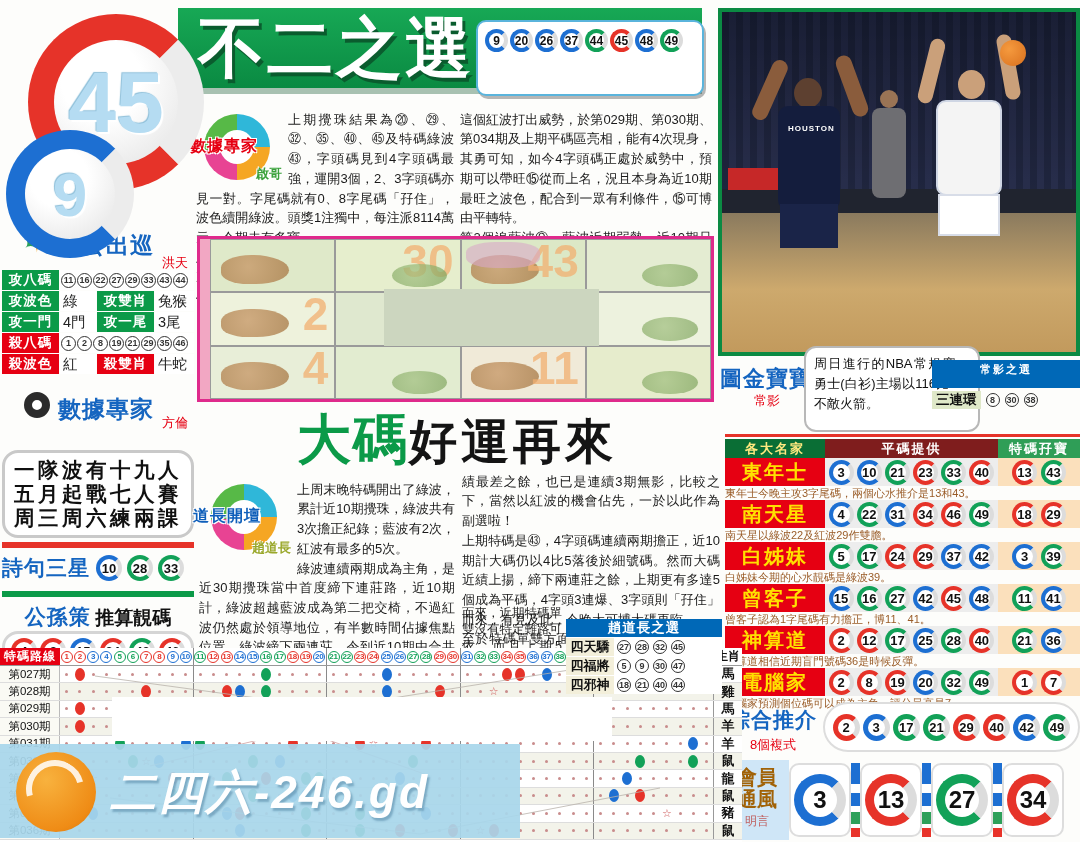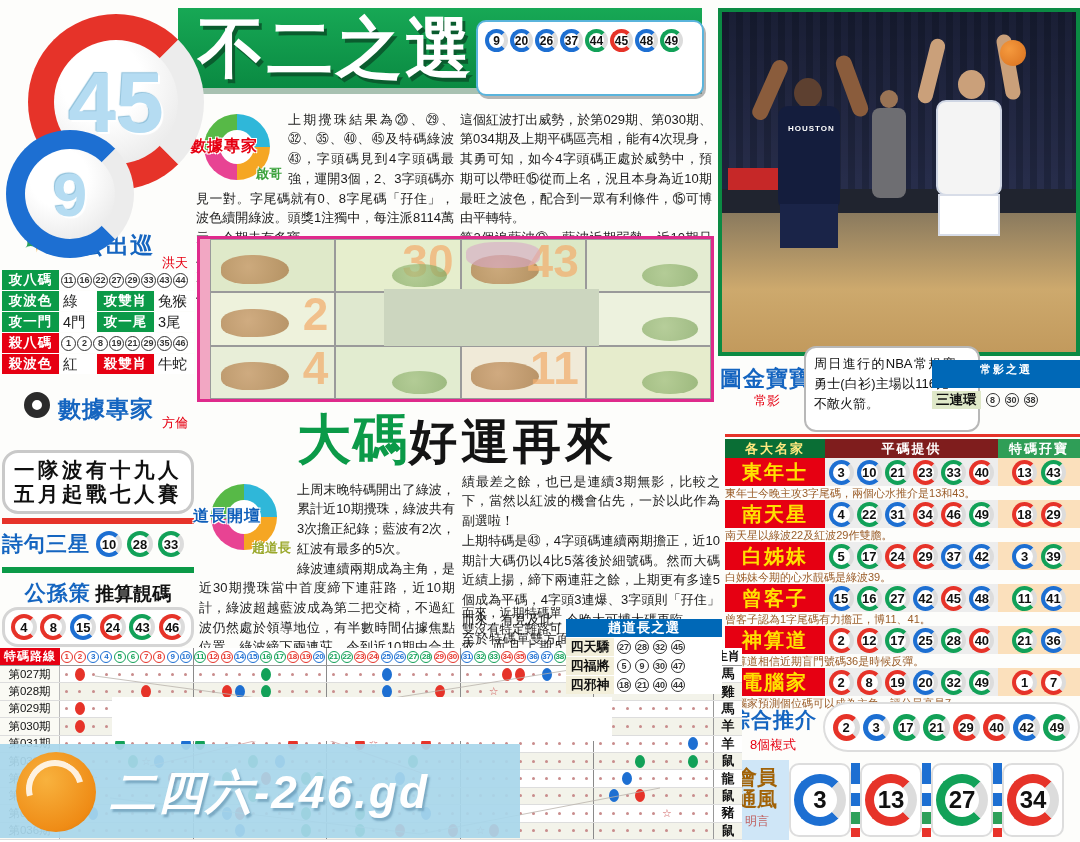--- a/index.html
+++ b/index.html
@@ -326,20 +326,21 @@
 
 <div class="abs" id="lianjin" data-name="lianjin-section">
   <div class="side-head" style="height:28px;">
     <span class="eye-icon" data-name="eye-icon"></span>
     <span class="side-title" data-name="lianjin-title">數據專家</span>
     <span class="side-author" style="top:22px;" data-name="lianjin-author">方倫</span>
   </div>
   <div id="poem-box" data-name="poem-box">
       <div data-name="poem-line">一隊波有十九人</div>
       <div data-name="poem-line">五月起戰七人賽</div>
+      <div data-name="poem-line">周三周六練兩課</div>
     </div>
   <div class="strip-red" data-name="red-divider"></div>
   <div id="shiju-row">
     <span class="blue-big" data-name="shiju-title">詩句三星</span>
     <span style="display:flex;gap:5px;" data-name="shiju-balls">
         <span class="ball b26" data-name="lottery-ball" style="--c: #1d6fd2;">10</span>
         <span class="ball b26" data-name="lottery-ball" style="--c: #12a158;">28</span>
         <span class="ball b26" data-name="lottery-ball" style="--c: #12a158;">33</span>
       </span>
   </div>

